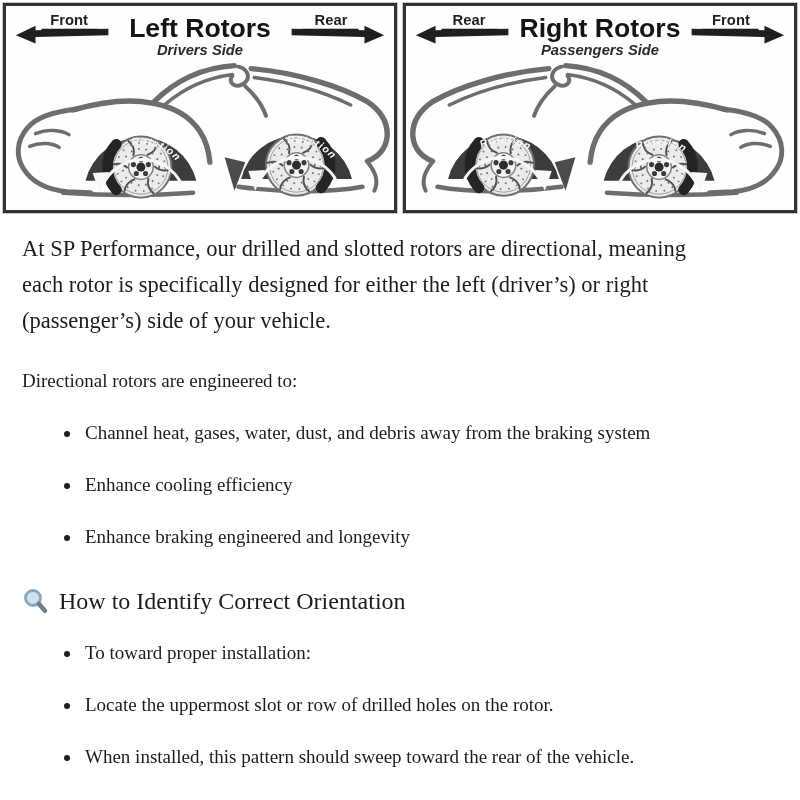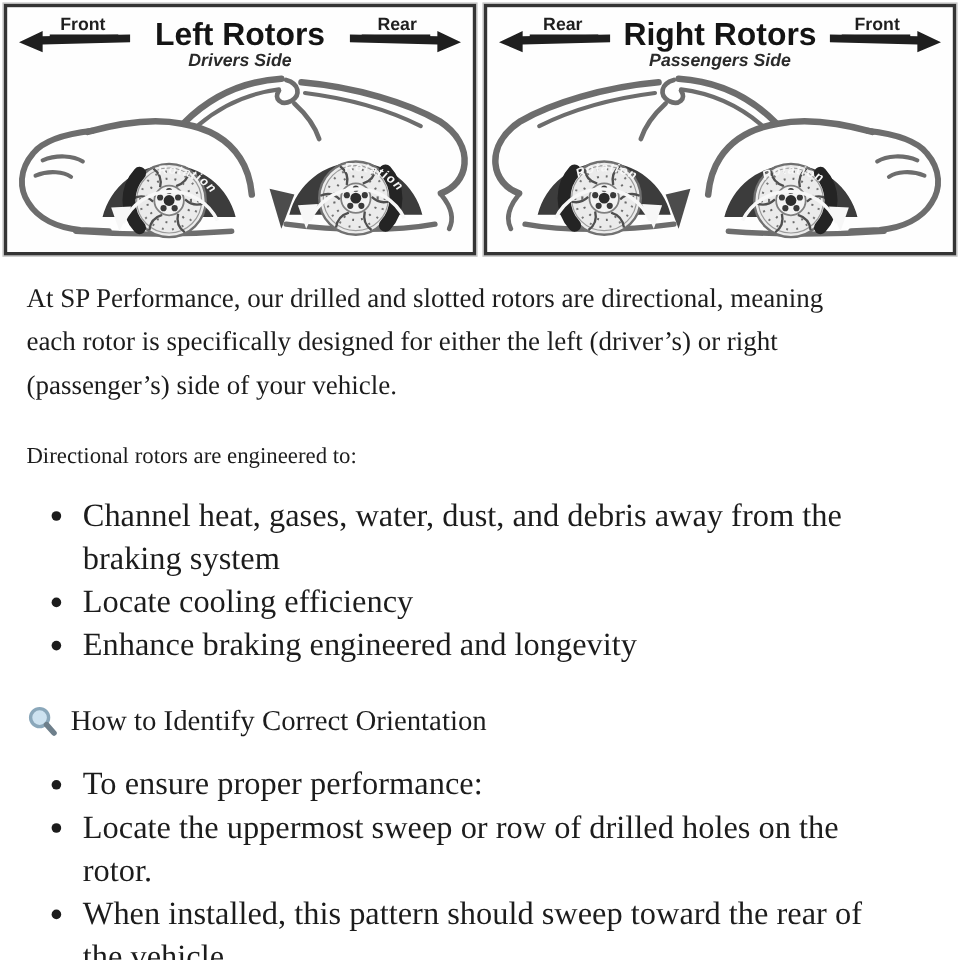--- a/index.html
+++ b/index.html
@@ -31,21 +31,21 @@
     margin:28px 0 0 0; display:flex; align-items:center; gap:11px;
     font-size:23.5px; font-weight:bold; line-height:30px;
   }
   .check-box {
     width:26px; height:26px; border-radius:5px; flex:0 0 auto;
     display:inline-flex; align-items:center; justify-content:center;
   }
   .check-box svg { width:20px; height:20px; }
   .lead { margin:24px 0 0 0; font-size:19px; line-height:36px; }
   ul.blist { margin:12px 0 0 0; padding:0 0 0 44px; max-width:700px; }
-  ul.blist li { font-size:27px; line-height:36px; padding-left:3px; margin:0; }
+  ul.blist li { font-size:19px; line-height:36px; padding-left:3px; margin:16px; }
   .h2 {
     margin:30px 0 0 0; display:flex; align-items:center; gap:9px;
     font-size:24px; font-weight:normal; line-height:32px;
   }
   .mag-icon { width:28px; height:28px; flex:0 0 auto; }
   ul.blist2 { margin-top:18px; }
 </style>
 </head>
 <body>
 
@@ -187,31 +187,31 @@
 
 <div class="content">
 
   <p class="intro">At SP Performance, our drilled and slotted rotors are directional, meaning each rotor is specifically designed for either the left (driver’s) or right (passenger’s) side of your vehicle.</p>
 
 
   <p class="lead">Directional rotors are engineered to:</p>
 
   <ul class="blist">
     <li>Channel heat, gases, water, dust, and debris away from the braking system</li>
-    <li>Locate cooling efficiency</li>
+    <li>Enhance cooling efficiency</li>
     <li>Enhance braking engineered and longevity</li>
   </ul>
 
   <div class="h2">
     <svg class="mag-icon" viewBox="0 0 28 28">
       <circle cx="11" cy="11" r="7.5" fill="#cde2f0" stroke="#8aa7ba" stroke-width="2.8"></circle>
       <line x1="16.8" y1="16.8" x2="23" y2="23.8" stroke="#6e7f8b" stroke-width="4.6" stroke-linecap="round"></line>
     </svg>
     <span>How to Identify Correct Orientation</span>
   </div>
 
   <ul class="blist blist2">
-    <li>To ensure proper performance:</li>
-    <li>Locate the uppermost sweep or row of drilled holes on the rotor.</li>
+    <li>To toward proper installation:</li>
+    <li>Locate the uppermost slot or row of drilled holes on the rotor.</li>
     <li>When installed, this pattern should sweep toward the rear of the vehicle.</li>
   </ul>
 
 </div>
 
 </body></html>

